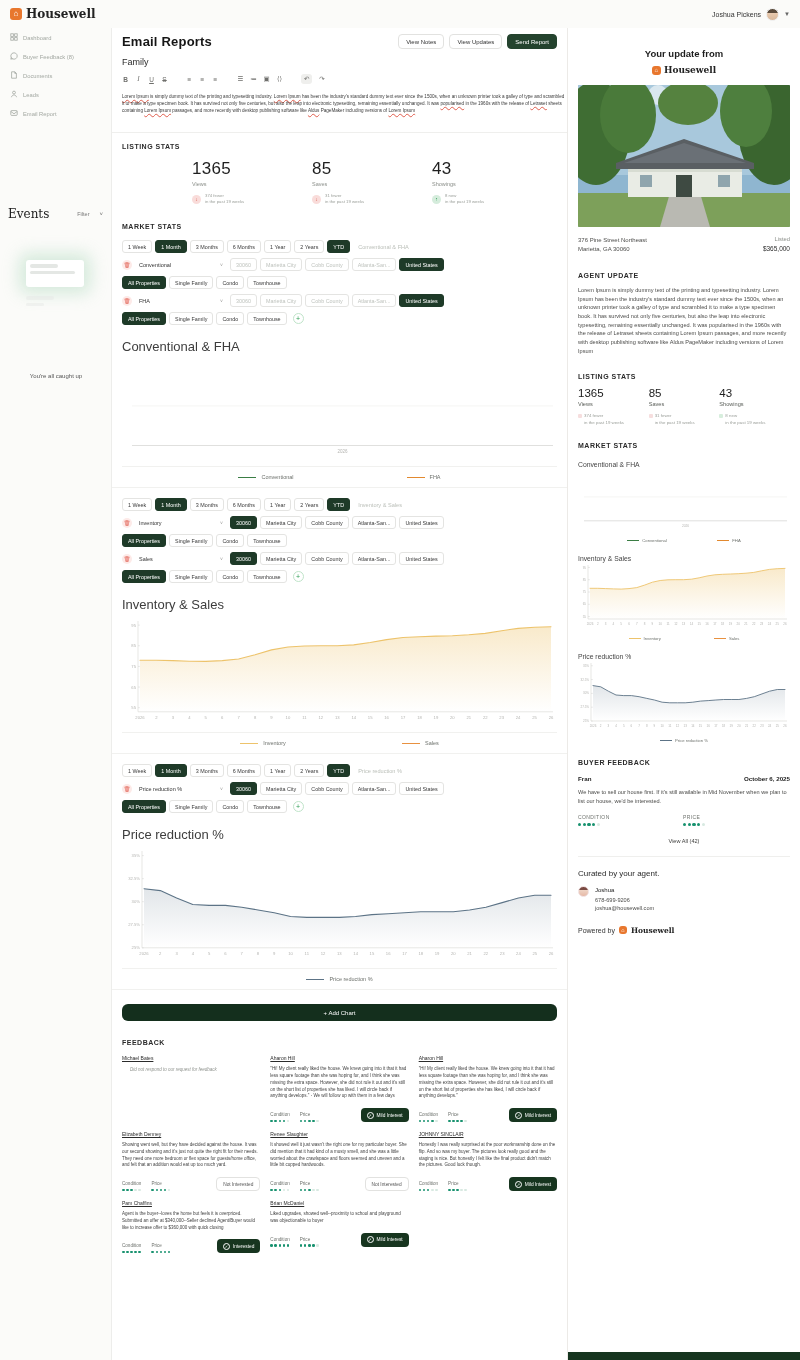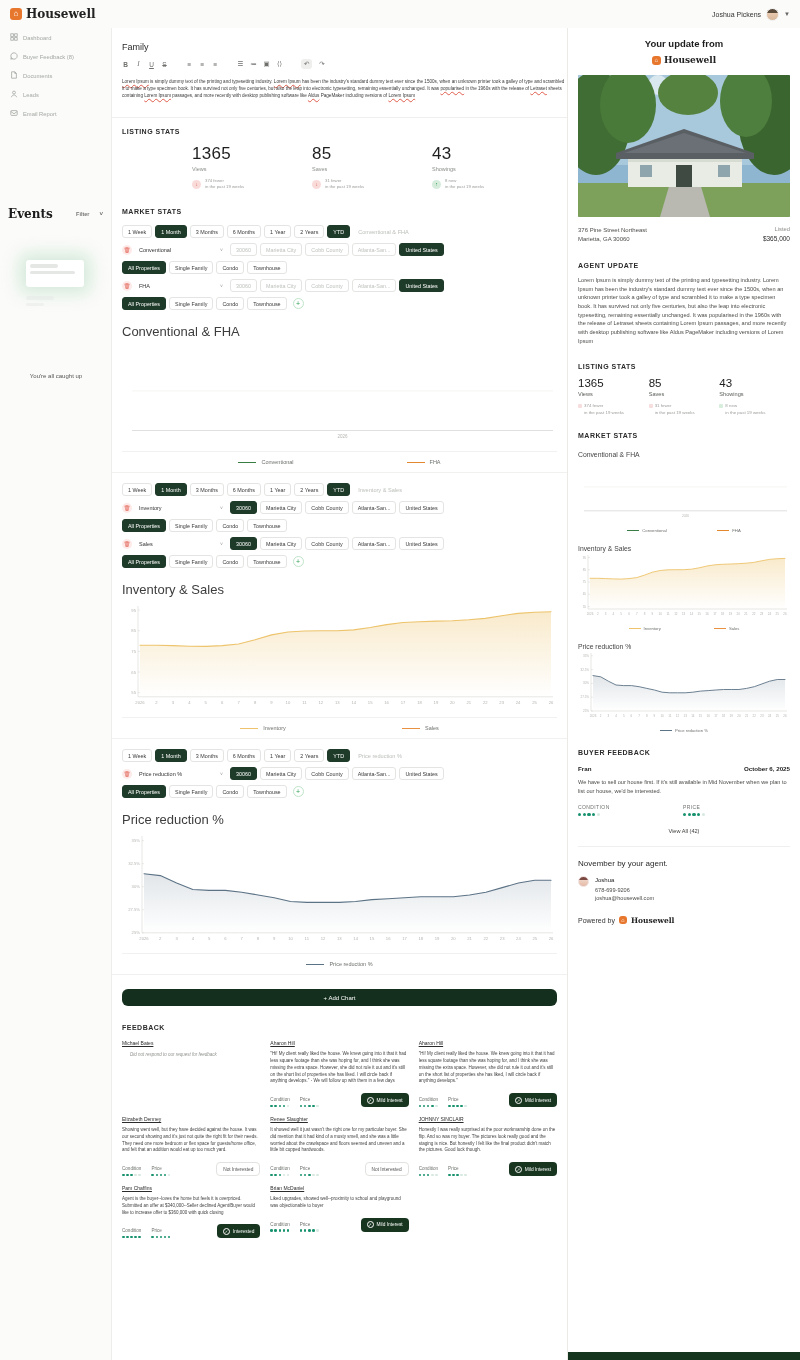--- a/index.html
+++ b/index.html
@@ -12,21 +12,21 @@
   .brand-icon { width:12px; height:12px; background:#e8772e; border-radius:3px; display:flex; align-items:center; justify-content:center; color:#fff; font-size:8px; line-height:1;}
   .brand-name { font-family:"DejaVu Serif",serif; font-size:12px; font-weight:700; color:#222; }
   .user { display:flex; align-items:center; gap:5px; font-size:7px; color:#333; }
   .avatar { width:13px; height:13px; border-radius:50%; background:linear-gradient(180deg,#5a4a3a 0%,#5a4a3a 35%,#e8c9ae 36%,#d8b89b 100%); border:1px solid #eee;}
   .chev { color:#666; font-size:6px; }
 
   
   #rail { position:absolute; top:28px; left:0; width:112px; height:1332px; border-right:1px solid #ededeb; }
   .nav-item { display:flex; align-items:center; gap:5px; padding:5px 10px; color:#a3a8a2; font-size:5.8px; }
   .nav-item svg { flex:0 0 auto; }
-  #events-head { display:flex; align-items:center; justify-content:space-between; padding:6px 8px 0 8px; margin-top:78px;font-weight:bold;}
+  #events-head { display:flex; align-items:center; justify-content:space-between; padding:6px 8px 0 8px; margin-top:78px;}
   #events-title { font-family:"DejaVu Serif",serif; font-size:12px; color:#1c1c1c; }
   #events-filter { font-size:5.5px; color:#777; display:flex; gap:10px; align-items:center;}
   #skeleton-card { position:absolute; top:232px; left:26px; width:58px; height:27px; background:#fff; border-radius:3px; box-shadow:0 0 16px 7px rgba(170,214,186,.45); padding:4px;}
   .sk-bar { height:3.5px; background:#e4e7e4; border-radius:2px; margin-bottom:3px;}
   #skeleton-faded { position:absolute; top:268px; left:26px; width:40px; }
   #skeleton-faded .sk-bar { opacity:.45; }
   #caught-up { position:absolute; top:345px; left:0; width:112px; text-align:center; font-size:6px; color:#555; }
 
   
   #main { position:absolute; top:28px; left:112px; width:455px; height:1332px; background:#fff; padding:6px 10px 0 10px; overflow:hidden;}
@@ -92,21 +92,21 @@
   .dots { display:flex; gap:1.5px; }
   .dot { width:2.6px; height:2.6px; border-radius:50%; background:#18926f; }
   .dot.off { background:#d7e9e1; }
   .fb-badge { margin-left:auto; display:flex; align-items:center; gap:3px; font-size:4.8px; border-radius:4px; padding:3.5px 6px;}
   .fb-badge.dark { background:#17351f; color:#fff; }
   .fb-badge.light { background:#fff; border:1px solid #e2e2e0; color:#555; }
   .badge-circ { width:7px; height:7px; border:0.8px solid #fff; border-radius:50%; display:flex; align-items:center; justify-content:center; font-size:4px;}
 
   
   #email { position:absolute; top:0; left:567px; width:233px; height:1360px; background:#fff; border-left:1px solid #eceae7; padding:0 10px;}
-  #update-from { margin-top:38px; text-align:center; font-size:9.5px; font-weight:700; color:#1d1d1d;}
+  #update-from { margin-top:48px; text-align:center; font-size:9.5px; font-weight:700; color:#1d1d1d;}
   #email-brand { display:flex; justify-content:center; align-items:center; gap:3px; margin-top:6px;}
   #email-brand .brand-icon { width:9px; height:9px; font-size:6px;}
   #email-brand .brand-name { font-size:9px; }
   #photo { margin-top:10px; height:142px; border-radius:1px; overflow:hidden; position:relative;}
   #addr-row { display:flex; justify-content:space-between; margin-top:9px;}
   #addr-left { font-size:6px; color:#4e4e4c; line-height:1.5;}
   #addr-right { text-align:right; }
   #listed-label { font-size:5.8px; color:#8b8f8a;}
   #price { font-size:6.5px; color:#2c2c2c; margin-top:3px;}
   #agent-update-head { margin-top:18px; }
@@ -214,20 +214,28 @@
       <div class="sk-bar" style="width:90%"></div>
     </div>
     <div id="skeleton-faded">
       <div class="sk-bar" style="width:70%"></div>
       <div class="sk-bar" style="width:45%"></div>
     </div>
     <div id="caught-up">You're all caught up</div>
   </div>
 
   <div id="main">
+    <div id="main-title-row">
+      <div id="page-title">Email Reports</div>
+      <div class="actions">
+        <button class="btn">View Notes</button>
+        <button class="btn">View Updates</button>
+        <button class="btn primary">Send Report</button>
+      </div>
+    </div>
     <div id="summary-label">Family</div>
     <div id="toolbar">
         <span class="tbi" style="font-weight: 700;">B</span>
         <span class="tbi" style="font-style: italic; font-family: &quot;DejaVu Serif&quot;, serif;">I</span>
         <span class="tbi" style="text-decoration: underline;">U</span>
         <span class="tbi" style="text-decoration: line-through;">S</span>
         <span class="sep"></span>
         <span class="tbi">≡</span>
         <span class="tbi">≡</span>
         <span class="tbi">≡</span>
@@ -978,21 +986,21 @@
             <span class="dot"></span>
             <span class="dot"></span>
             <span class="dot"></span>
             <span class="dot"></span>
             <span class="dot off"></span>
           </div>
       </div>
     </div>
     <div id="view-all">View All (42)</div>
     <div id="email-div"></div>
-    <div id="curated">November by your agent.</div>
+    <div id="curated">Curated by your agent.</div>
     <div id="agent-row">
       <div id="agent-avatar"></div>
       <div id="agent-info">
         <div id="agent-name">Joshua</div>
         <div>678-699-9206</div>
         <div>joshua@housewell.com</div>
       </div>
     </div>
     <div id="powered">
       <span>Powered by</span>

